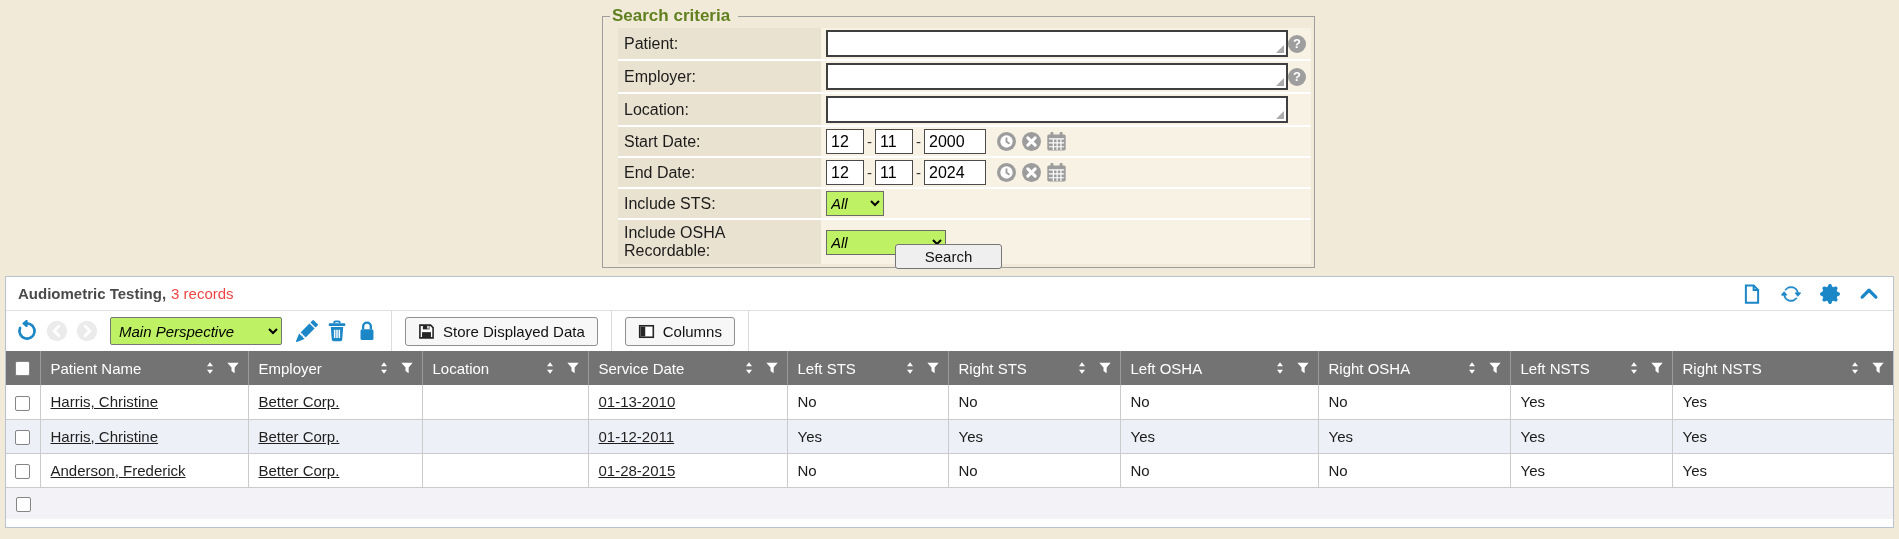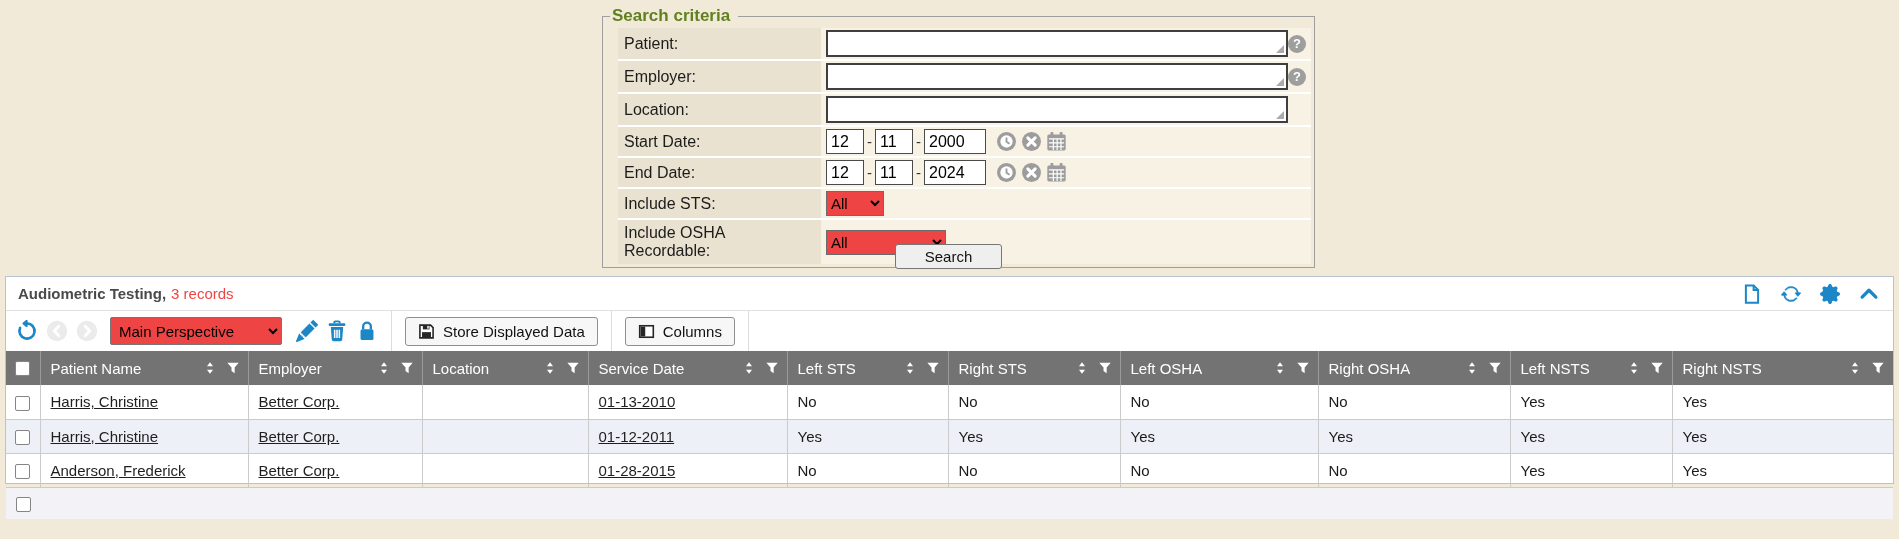--- a/index.html
+++ b/index.html
@@ -17,28 +17,28 @@
   .ta-wrap textarea { width: 462px; height: 27px; border: 2px solid #3f3f3f; background: #fff; resize: none; font-family: "Liberation Sans", sans-serif; font-size: 15px; padding: 2px 4px; display: block; }
   .ta-wrap::after { content: ""; position: absolute; right: 4px; bottom: 4px; width: 0; height: 0; border-left: 8px solid transparent; border-bottom: 8px solid #ababab; }
   .help { width: 18px; height: 18px; border-radius: 50%; background: #9e9e9e; color: #fff; display: flex; align-items: center; justify-content: center; font-size: 13px; font-weight: bold; margin-left: auto; margin-right: 0px; flex: 0 0 18px; }
   .help::after { content: "?"; }
   .date-input { border: 1px solid #4a4a4a; height: 25px; font-size: 16px; font-family: "Liberation Sans", sans-serif; padding: 1px 4px; }
   .d-mm { width: 38px; } .d-yy { width: 62px; }
   .dash { color: #333; margin: 0 3px; font-size: 15px; }
   .dash::after { content: "-"; }
   .date-icons { display: flex; align-items: center; gap: 4px; margin-left: 10px; }
   .date-icons svg { width: 21px; height: 21px; display: block; }
-  select { font-family: "Liberation Sans", sans-serif; font-size: 15px; height: 25px; border: 1px solid #6b6b6b; background: #ef4444; }
+  select { font-family: "Liberation Sans", sans-serif; font-size: 15px; height: 25px; border: 1px solid #6b6b6b; background: #bef264; font-style: italic; }
   .sel-narrow { width: 58px; }
   .sel-wide { width: 120px; }
   .search-btn-row { position: absolute; left: 602px; top: 244px; width: 693px; text-align: center; }
   .search-btn { font-family: "Liberation Sans", sans-serif; font-size: 15px; color: #111; background: #efefef; border: 1px solid #767676; border-radius: 3px; padding: 3px 29px; }
 
   
-  .panel { position: absolute; left: 5px; right: 5px; top: 276px; height: 208px; background: #fff; border: 1px solid #b9c2cf; }
+  .panel { position: absolute; left: 5px; right: 5px; top: 276px; height: 252px; background: #fff; border: 1px solid #b9c2cf; }
   .panel-header { height: 34px; display: flex; align-items: center; padding: 0 14px 0 12px; border-bottom: 1px solid #e0e0e0; }
   .pt { font-size: 15px; font-weight: bold; color: #4a4a4a; }
   .pr { font-size: 15px; color: #ef4444; margin-left: 5px; }
   .ph-icons { margin-left: auto; display: flex; align-items: center; gap: 19px; }
   .ph-icons svg { width: 20px; height: 20px; display: block; }
 
   .toolbar { height: 40px; display: flex; align-items: center; padding: 0 10px; }
   .toolbar svg.tb-ic { width: 22px; height: 22px; display: block; }
   .tb-gap { margin-left: 8px; }
   .persp-select { width: 172px; height: 28px; margin-left: 12px; border: 1px solid #767676; border-radius: 2px; font-size: 15px; padding: 0 4px; }

